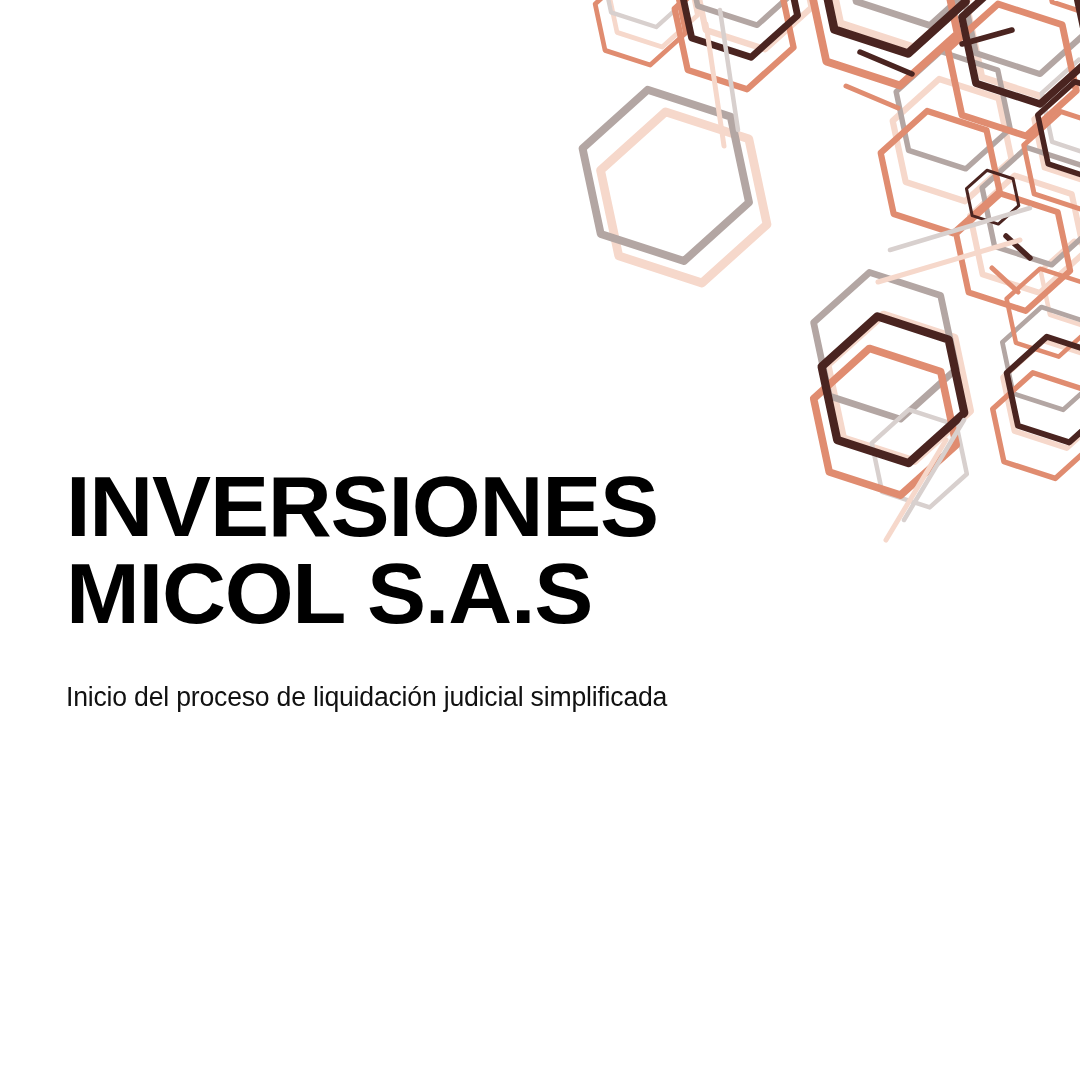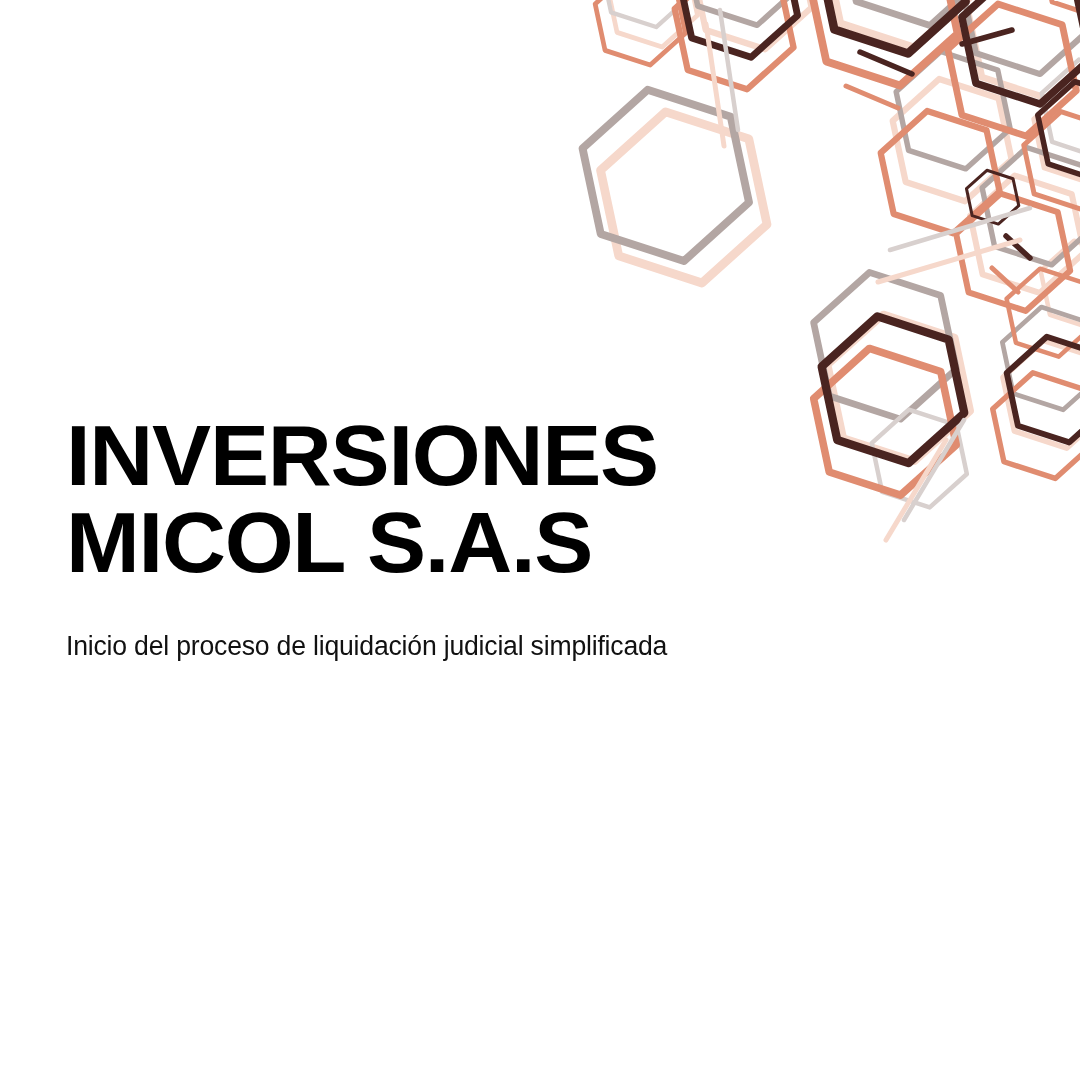--- a/index.html
+++ b/index.html
@@ -37,21 +37,21 @@
     height: 100%;
   }
 
   
   #title-block {
     position: absolute;
     left: 45px;
     top: 402px;
     height: 311px;
     display: flex;
-    align-items: flex-start;
+    align-items: flex-end;
   }
 
   #accent-rule {
     width: 4px;
     background: #0d0d0d;
     flex: 0 0 4px;
   }
 
   #title-text-wrap {
     padding-left: 17px;

